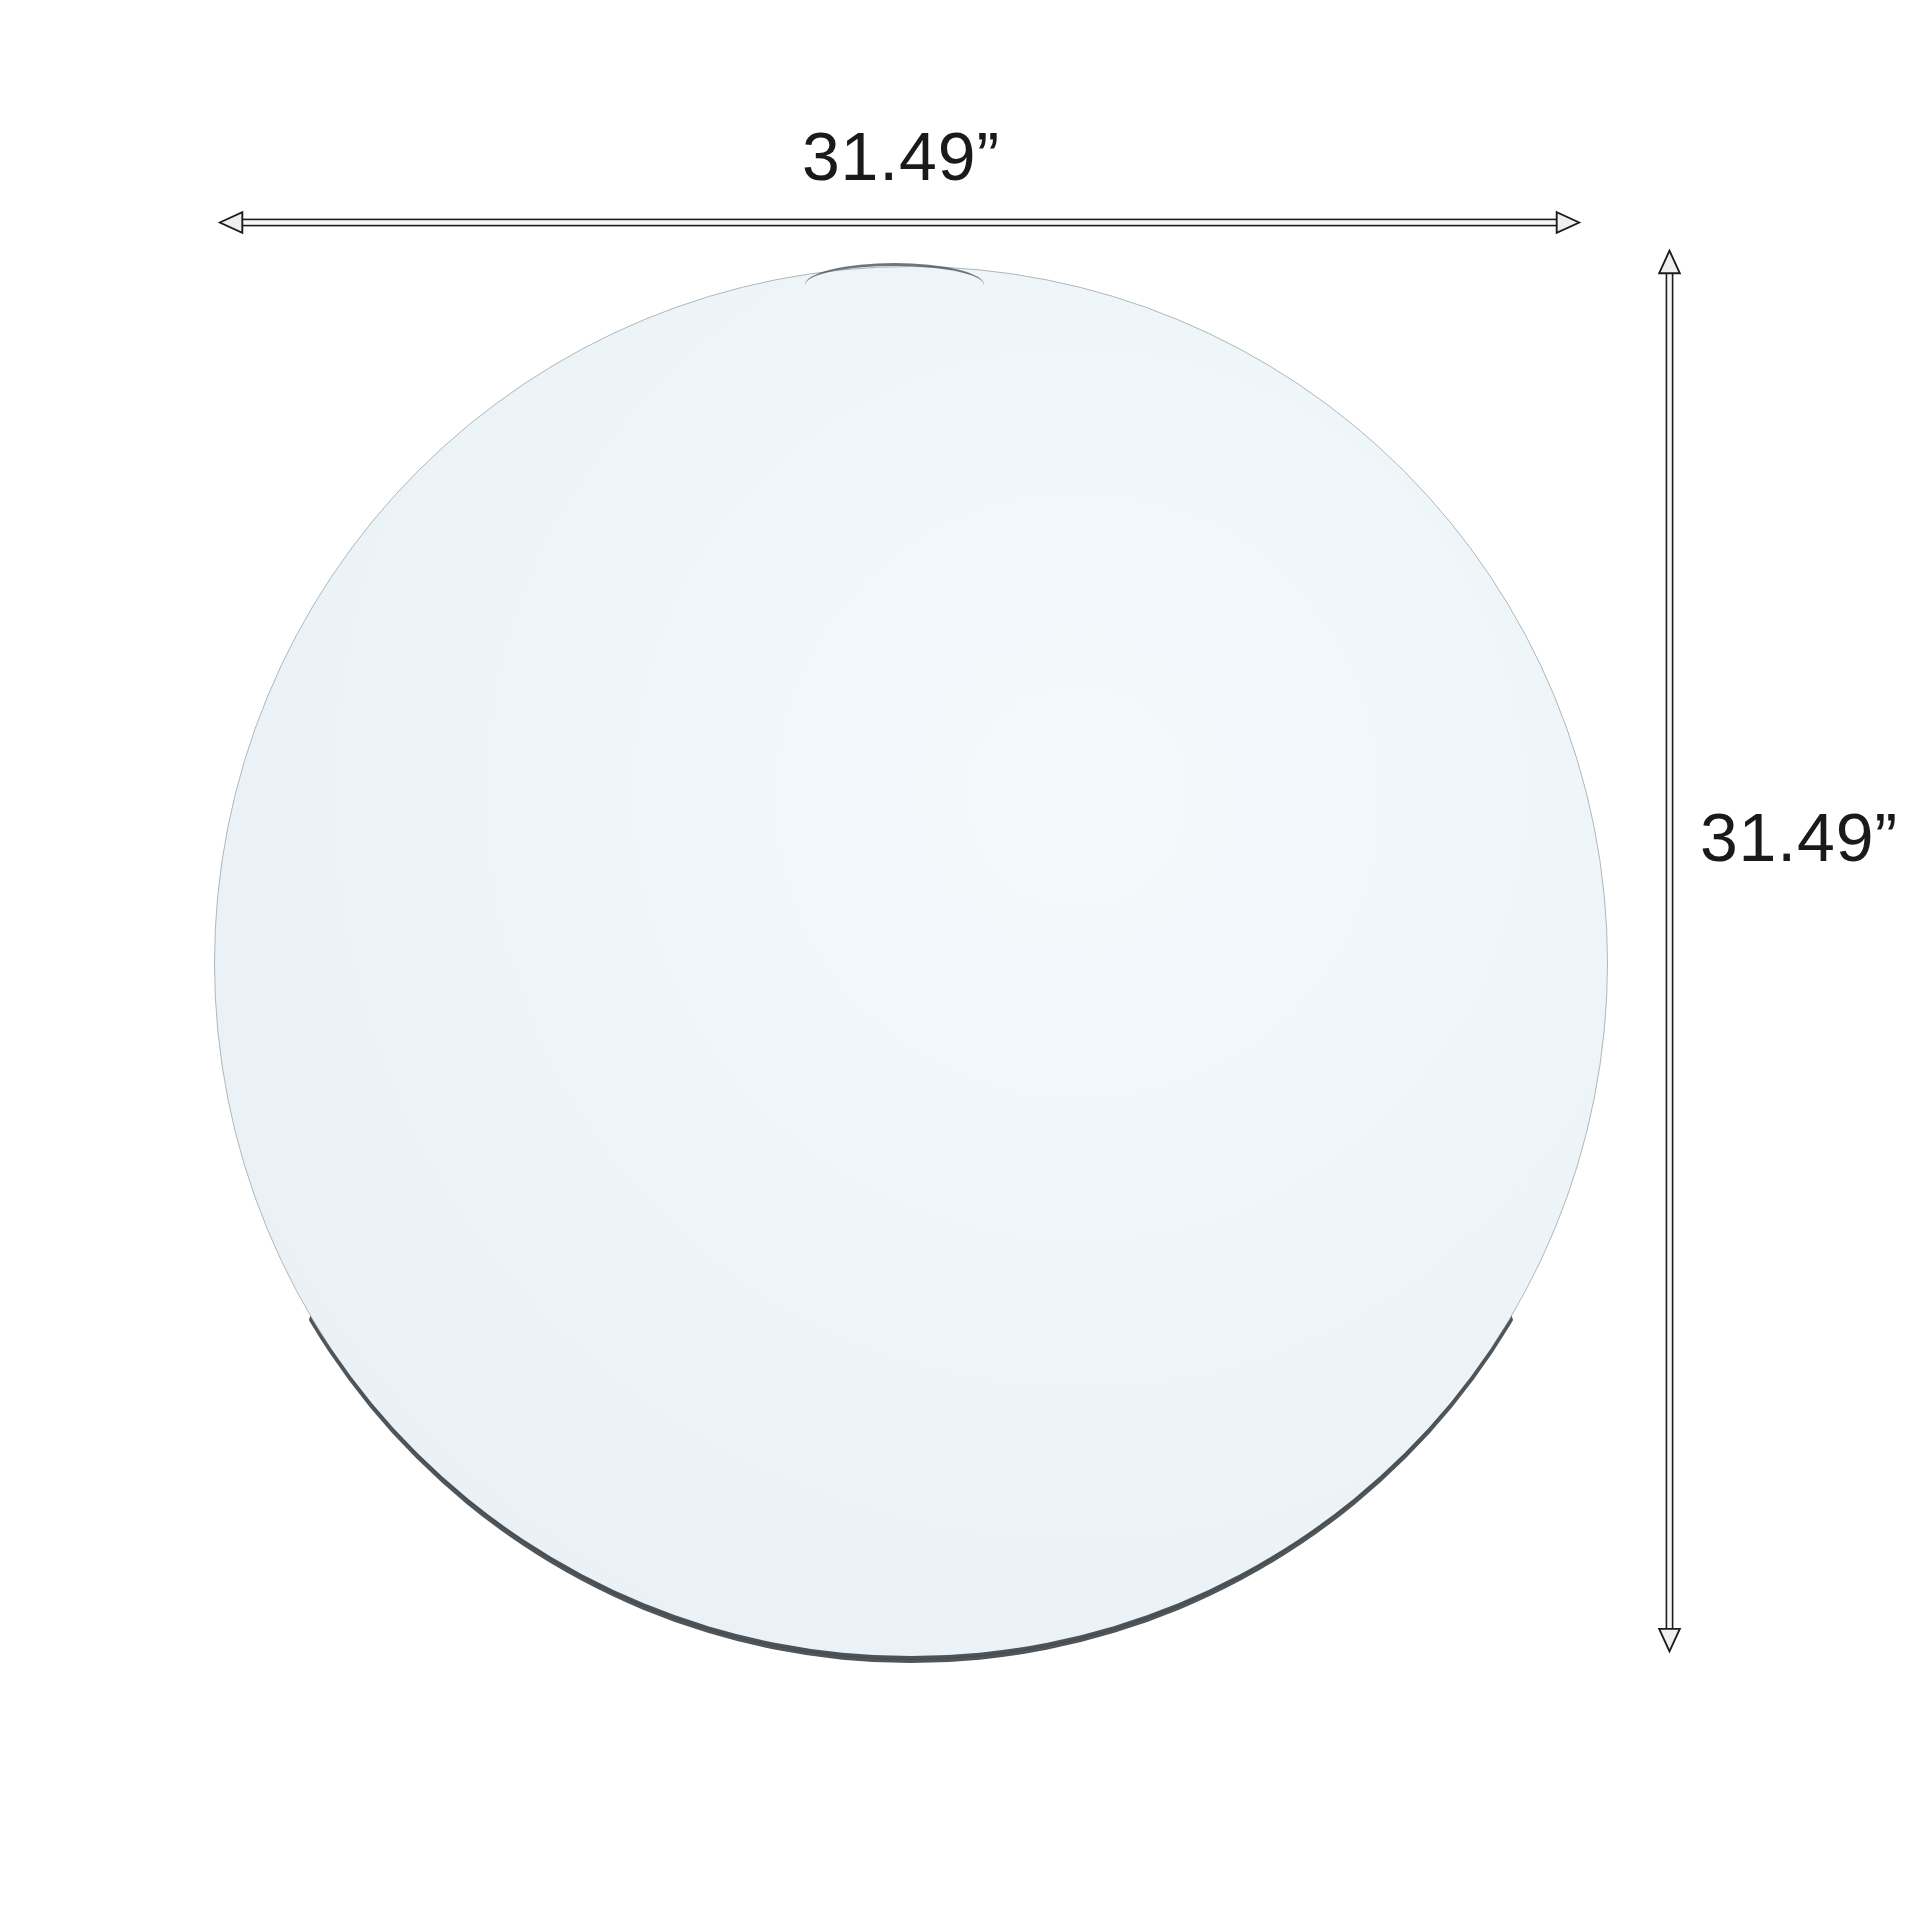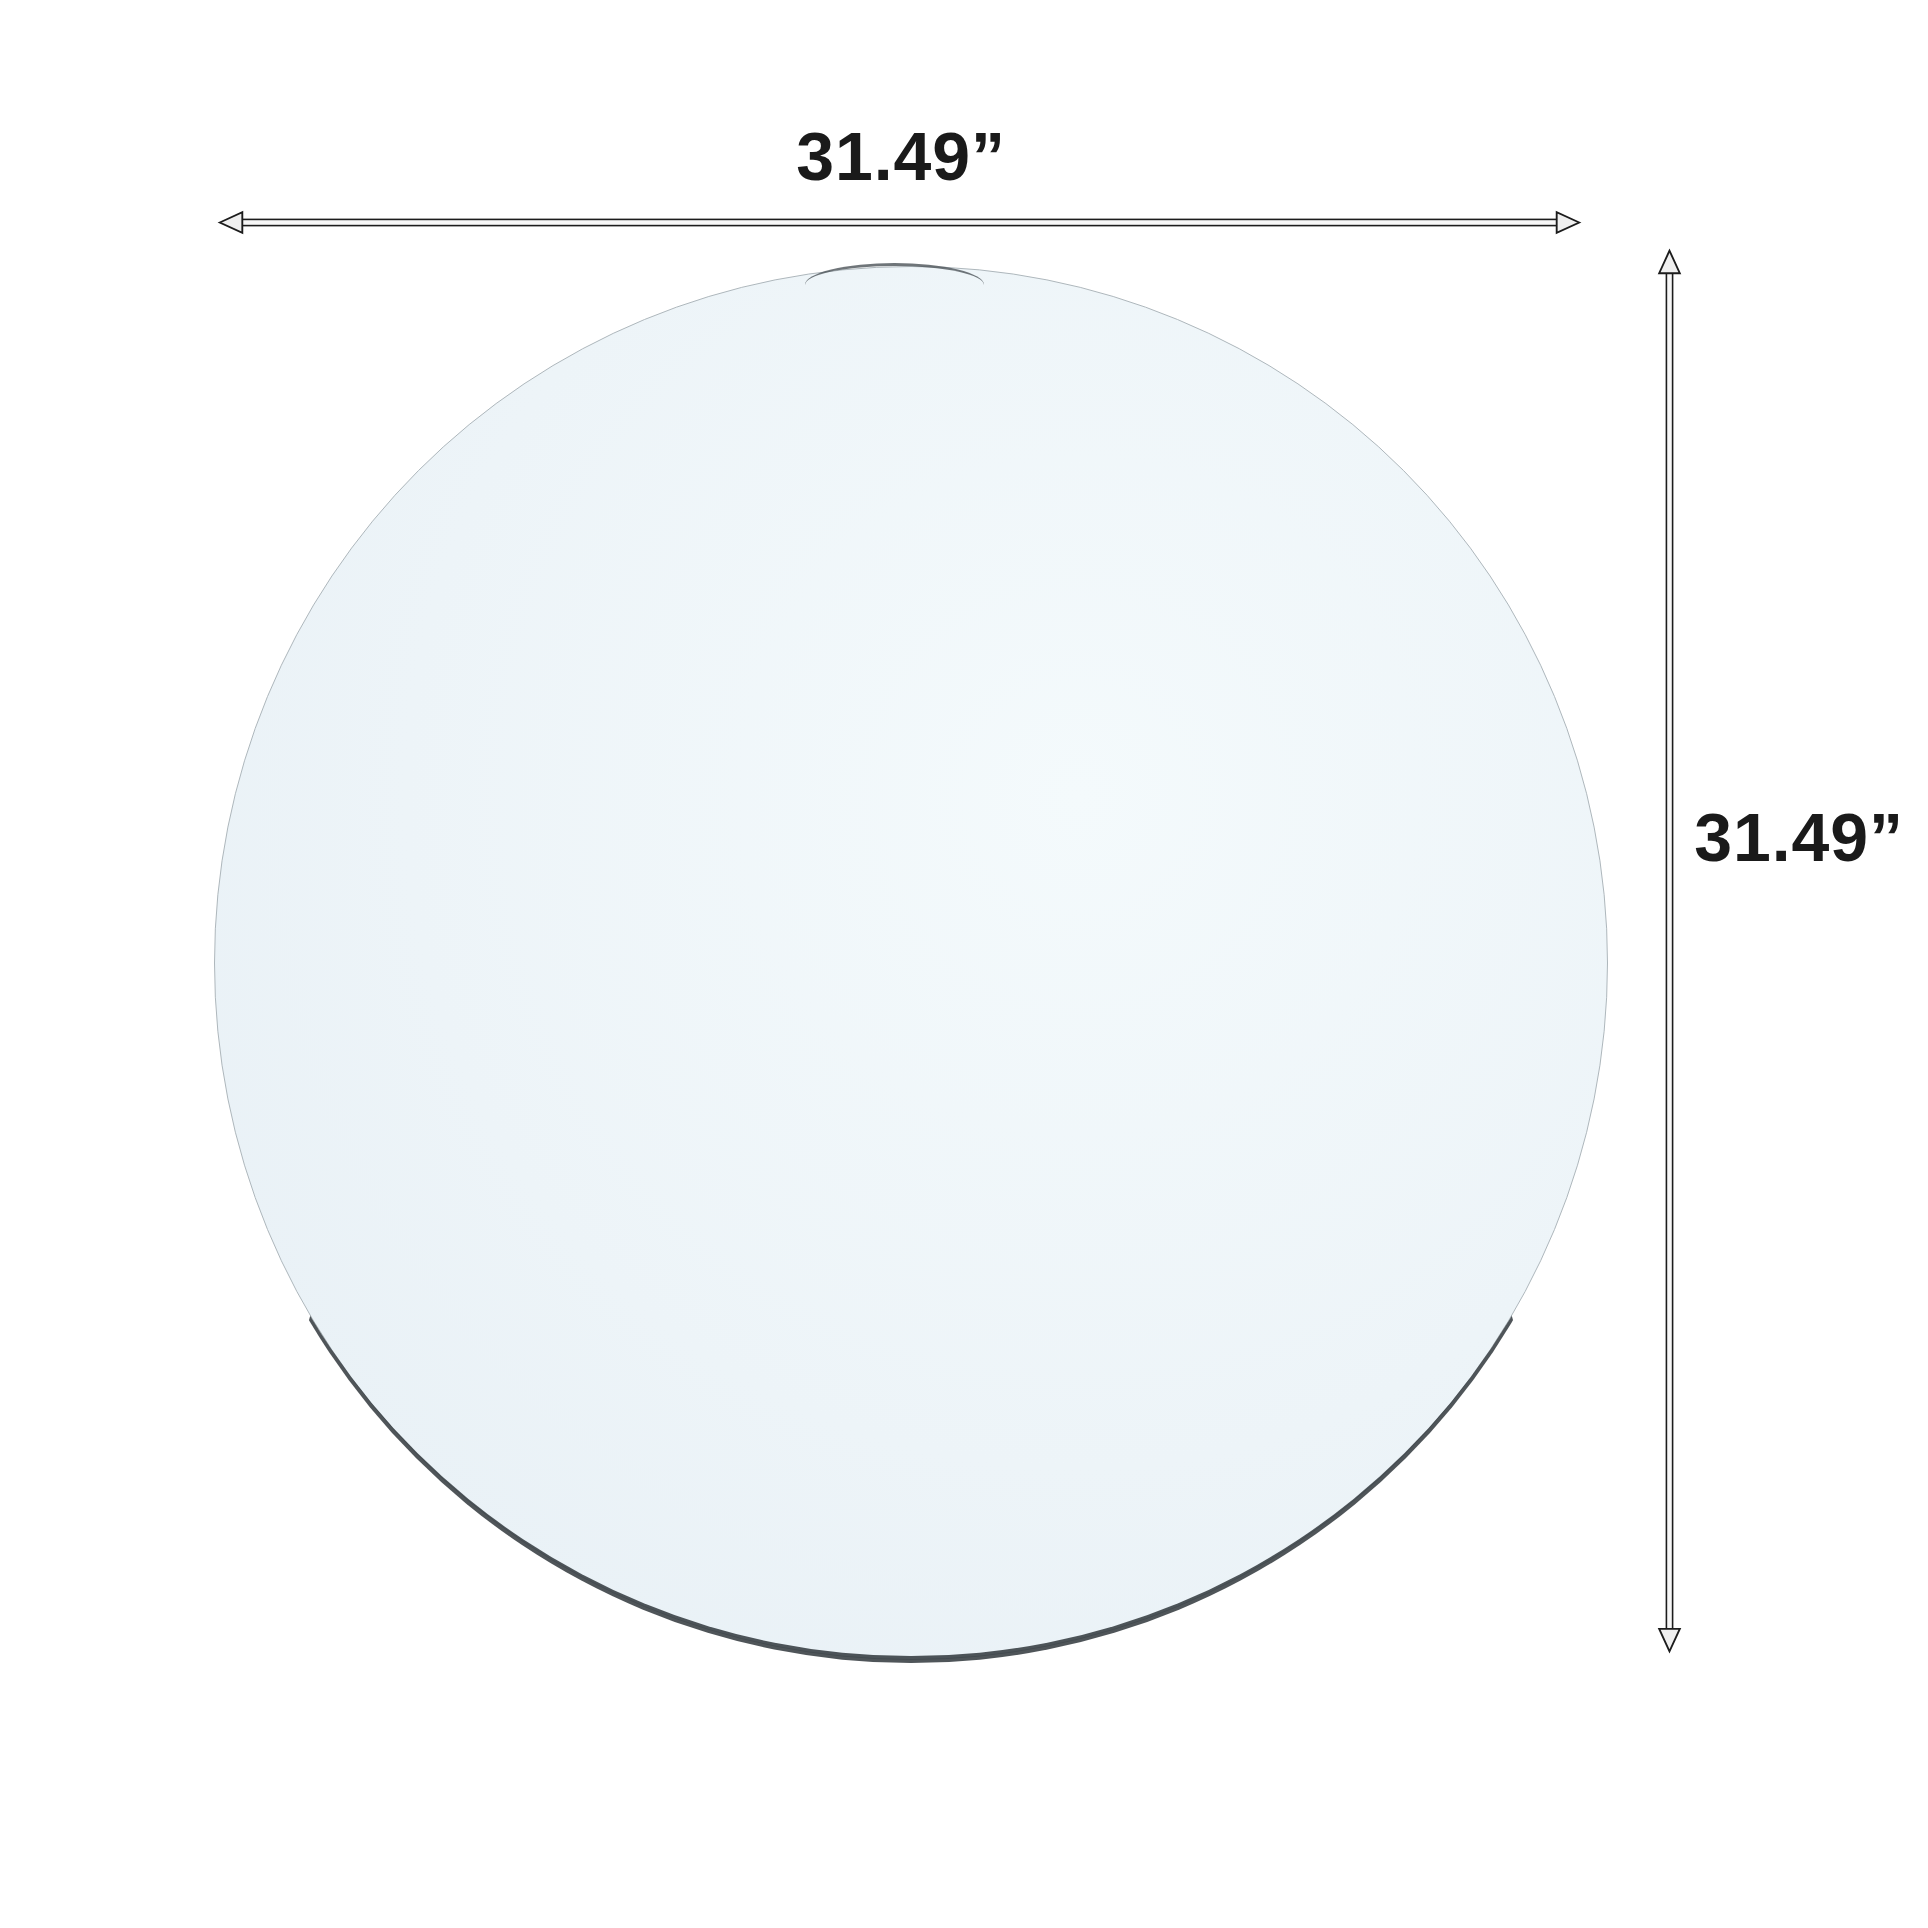--- a/index.html
+++ b/index.html
@@ -56,21 +56,21 @@
   
   .dim-arrow { position: absolute; }
   .dim-arrow.horizontal { left: 214px; top: 200px; }
   .dim-arrow.vertical   { left: 1647px; top: 245px; }
 
   
   .dim-label {
     position: absolute;
     color: #1a1a1a;
     font-size: 68px;
-    font-weight: 700;
+    font-weight: 400;
     letter-spacing: 0.9px;
     white-space: nowrap;
     transform: translateX(-50%);
     line-height: 1.1;
   }
   .dim-label.width-label  { left: 901px;  top: 119px; }
   .dim-label.height-label { left: 1799px; top: 800px; }
 </style>
 </head>
 <body>

